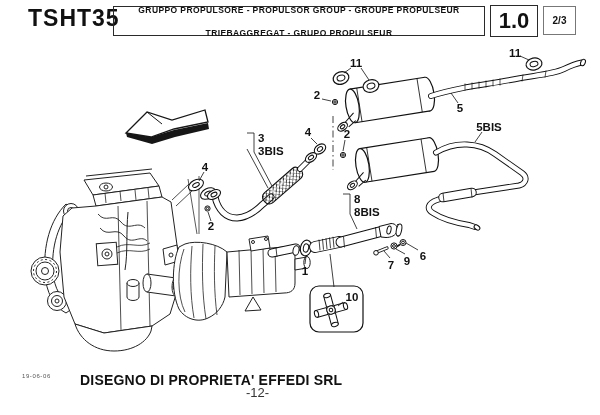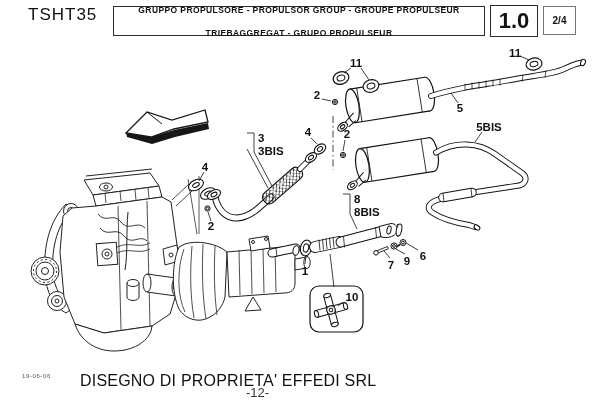--- a/index.html
+++ b/index.html
@@ -1,29 +1,29 @@
 <!DOCTYPE html>
 <html><head>
 <meta charset="utf-8">
 <style>
   html,body{margin:0;padding:0;background:#fff;}
   #page{position:relative;width:600px;height:415px;background:#fff;overflow:hidden;
         font-family:"Liberation Sans",sans-serif;color:#111;}
   
-  #code{position:absolute;left:28px;top:5px;font-size:17px;font-weight:400;letter-spacing:1px;}
+  #code{position:absolute;left:28px;top:5px;font-size:23px;font-weight:700;letter-spacing:1px;}
   .title-box{position:absolute;left:113px;top:6px;width:370px;height:28px;border:1.6px solid #2a2a2a;
         display:flex;flex-direction:column;align-items:center;justify-content:center;gap:13px;}
   .title-box div{font-size:8.5px;font-weight:bold;letter-spacing:.4px;white-space:nowrap;}
   .ver-box{position:absolute;left:490px;top:5px;width:46px;height:30px;border:1.6px solid #2a2a2a;
         display:flex;align-items:center;justify-content:center;font-size:22px;font-weight:800;}
   .pg-box{position:absolute;left:543px;top:6px;width:31px;height:27px;border:1.2px solid #777;
         display:flex;align-items:center;justify-content:center;font-size:10px;font-weight:bold;}
   
   #date{position:absolute;left:22px;top:373px;font-size:6px;color:#555;letter-spacing:.6px;}
-  #notice{position:absolute;left:80px;top:372px;font-size:16px;font-weight:normal;letter-spacing:.2px;}
+  #notice{position:absolute;left:80px;top:372px;font-size:14px;font-weight:bold;letter-spacing:.2px;}
   #pageno{position:absolute;left:246px;top:385px;font-size:13px;color:#333;}
   #logo{position:absolute;left:503px;top:354px;width:76px;text-align:center;}
   #logo-sub{font-size:5.5px;letter-spacing:1.4px;color:#8d8d8d;margin-top:1px;}
   svg{display:block;}
   #drawing{position:absolute;left:0;top:0;}
   #drawing text{font-family:"Liberation Sans",sans-serif;font-size:11.5px;font-weight:bold;fill:#111;}
 </style>
 </head>
 <body>
 
@@ -308,19 +308,19 @@
       <text x="352" y="301" text-anchor="middle">10</text>
     </g>
   </svg>
 
   <div id="code">TSHT35</div>
   <div class="title-box">
     <div>GRUPPO PROPULSORE - PROPULSOR GROUP - GROUPE PROPULSEUR</div>
     <div>TRIEBAGGREGAT - GRUPO PROPULSEUR</div>
   </div>
   <div class="ver-box">1.0</div>
-  <div class="pg-box">2/4</div>
+  <div class="pg-box">2/3</div>
 
   <div id="date">19-06-06</div>
   <div id="notice">DISEGNO DI PROPRIETA' EFFEDI SRL</div>
   <div id="pageno">-12-</div>
 
 </div>
 
 </body></html>

